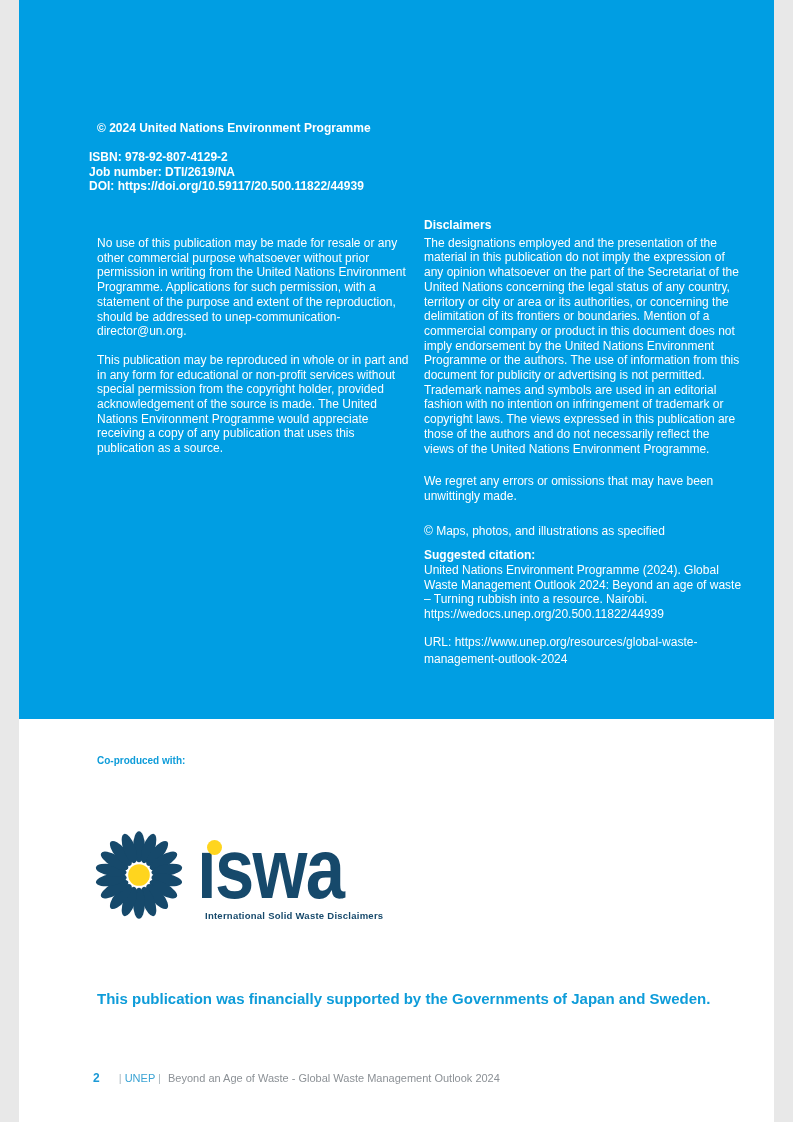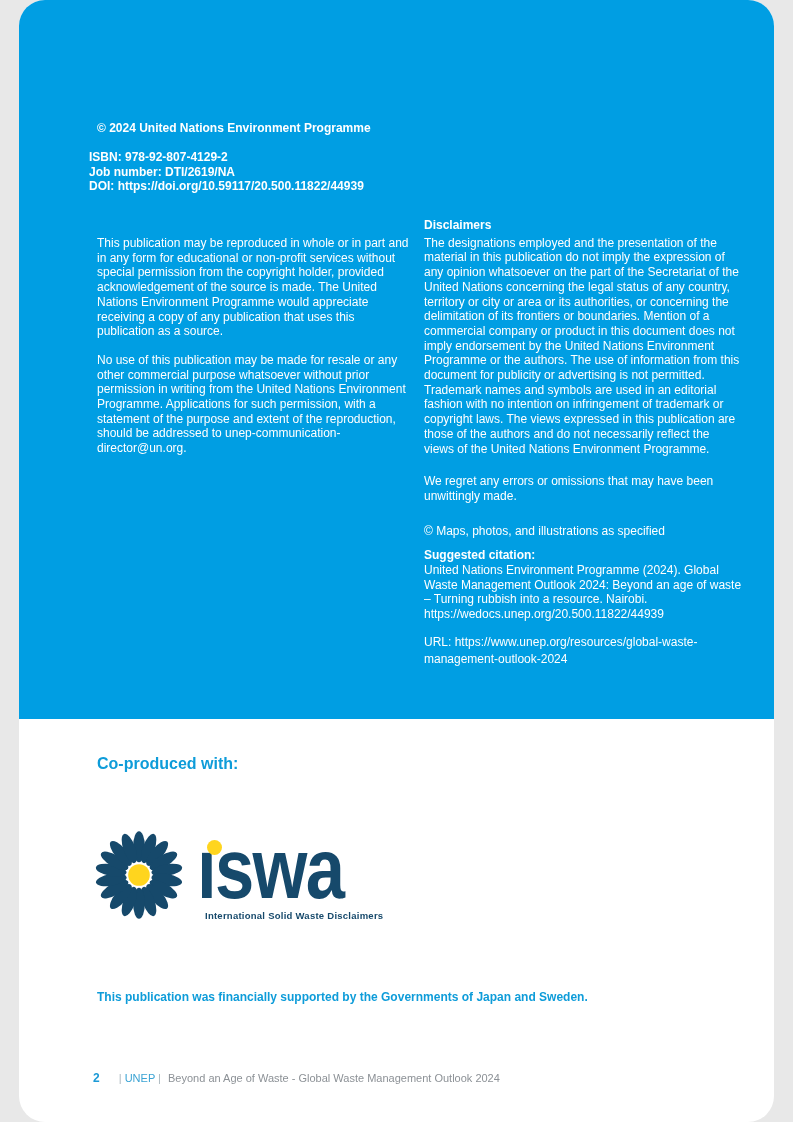--- a/index.html
+++ b/index.html
@@ -1,20 +1,19 @@
 <!DOCTYPE html>
 <html><head>
 <meta charset="utf-8">
 <style>
   html,body { margin:0; padding:0; background:#e8e8e8; }
   .page {
     position:relative; width:755px; height:1122px; margin:0 auto;
     background:#ffffff; overflow:hidden;
     font-family:"Liberation Sans", sans-serif;
-    border-radius:26px;
   }
   .blue-panel {
     position:absolute; left:0; top:0; width:793px; height:719px;
     background:#009EE3;
   }
   .blue-panel .txt { color:#ffffff; font-size:12px; line-height:14.7px; }
   .abs { position:absolute; }
   .bold { font-weight:bold; }
 
   .copyright-line { left:78px; top:121px; }
@@ -24,21 +23,21 @@
   .left-col .para + .para { margin-top:14px; }
 
   .right-col { left:405px; top:218px; width:318px; }
   .right-col .heading { font-weight:bold; margin-bottom:3px; }
   .errors-note { margin-top:18px; }
   .media-copyright { margin-top:20px; }
   .citation-heading { font-weight:bold; margin-top:10px; }
   .url-line { margin-top:12px; line-height:17px; overflow-wrap:break-word; }
 
   .coproduced-label {
-    left:78px; top:755px; color:#0E9CD9; font-weight:bold; font-size:16px;
+    left:78px; top:755px; color:#0E9CD9; font-weight:bold; font-size:10px;
   }
 
   .iswa-logo { left:73px; top:826px; width:300px; height:100px; }
   .iswa-flower { position:absolute; left:0; top:2px; width:94px; height:94px; }
   .iswa-wordmark {
     position:absolute; left:105px; top:-1px;
     font-size:86px; line-height:86px; font-weight:bold;
     letter-spacing:-2px; color:#16496B;
     transform:scaleX(0.82); transform-origin:left top;
     white-space:nowrap;
@@ -47,21 +46,21 @@
     position:absolute; left:115px; top:14px; width:15px; height:15px;
     border-radius:50%; background:#FFD51E;
   }
   .iswa-tagline {
     position:absolute; left:113px; top:84px;
     font-size:9.5px; font-weight:bold; letter-spacing:0.25px; color:#16496B;
     white-space:nowrap;
   }
 
   .funding-note {
-    left:78px; top:990px; color:#0E9CD9; font-weight:bold; font-size:12px;
+    left:78px; top:990px; color:#0E9CD9; font-weight:bold; font-size:15px;
   }
 
   .page-footer { left:74px; top:1071px; font-size:11px; color:#8C9196; white-space:nowrap; }
   .page-footer .pagenum { color:#1C9AD6; font-weight:bold; font-size:12px; margin-right:16px; }
   .page-footer .sep { color:#A9B6BD; }
   .page-footer .org { color:#3AA3D4; }
   .page-footer .doc-title { color:#8C9196; margin-left:4px; }
 </style>
 </head>
 <body>
@@ -72,22 +71,22 @@
 
     <div class="abs txt bold copyright-line">© 2024 United Nations Environment Programme</div>
 
     <div class="abs txt bold pub-ids">
       <div>ISBN: 978-92-807-4129-2</div>
       <div>Job number: DTI/2619/NA</div>
       <div>DOI: https://doi.org/10.59117/20.500.11822/44939</div>
     </div>
 
     <div class="abs txt left-col">
+      <div class="para">No use of this publication may be made for resale or any other commercial purpose whatsoever without prior permission in writing from the United Nations Environment Programme. Applications for such permission, with a statement of the purpose and extent of the reproduction, should be addressed to unep-communication-director@un.org.</div>
       <div class="para">This publication may be reproduced in whole or in part and in any form for educational or non-profit services without special permission from the copyright holder, provided acknowledgement of the source is made. The United Nations Environment Programme would appreciate receiving a copy of any publication that uses this publication as a source.</div>
-      <div class="para">No use of this publication may be made for resale or any other commercial purpose whatsoever without prior permission in writing from the United Nations Environment Programme. Applications for such permission, with a statement of the purpose and extent of the reproduction, should be addressed to unep-communication-director@un.org.</div>
     </div>
 
     <div class="abs txt right-col">
       <div class="heading">Disclaimers</div>
       <div>The designations employed and the presentation of the material in this publication do not imply the expression of any opinion whatsoever on the part of the Secretariat of the United Nations concerning the legal status of any country, territory or city or area or its authorities, or concerning the delimitation of its frontiers or boundaries. Mention of a commercial company or product in this document does not imply endorsement by the United Nations Environment Programme or the authors. The use of information from this document for publicity or advertising is not permitted. Trademark names and symbols are used in an editorial fashion with no intention on infringement of trademark or copyright laws. The views expressed in this publication are those of the authors and do not necessarily reflect the views of the United Nations Environment Programme.</div>
       <div class="errors-note">We regret any errors or omissions that may have been unwittingly made.</div>
       <div class="media-copyright">© Maps, photos, and illustrations as specified</div>
       <div class="citation-heading">Suggested citation:</div>
       <div>United Nations Environment Programme (2024). Global Waste Management Outlook 2024: Beyond an age of waste – Turning rubbish into a resource. Nairobi. https://wedocs.unep.org/20.500.11822/44939</div>
       <div class="url-line">URL: https://www.unep.org/resources/global-waste-management-outlook-2024</div>

